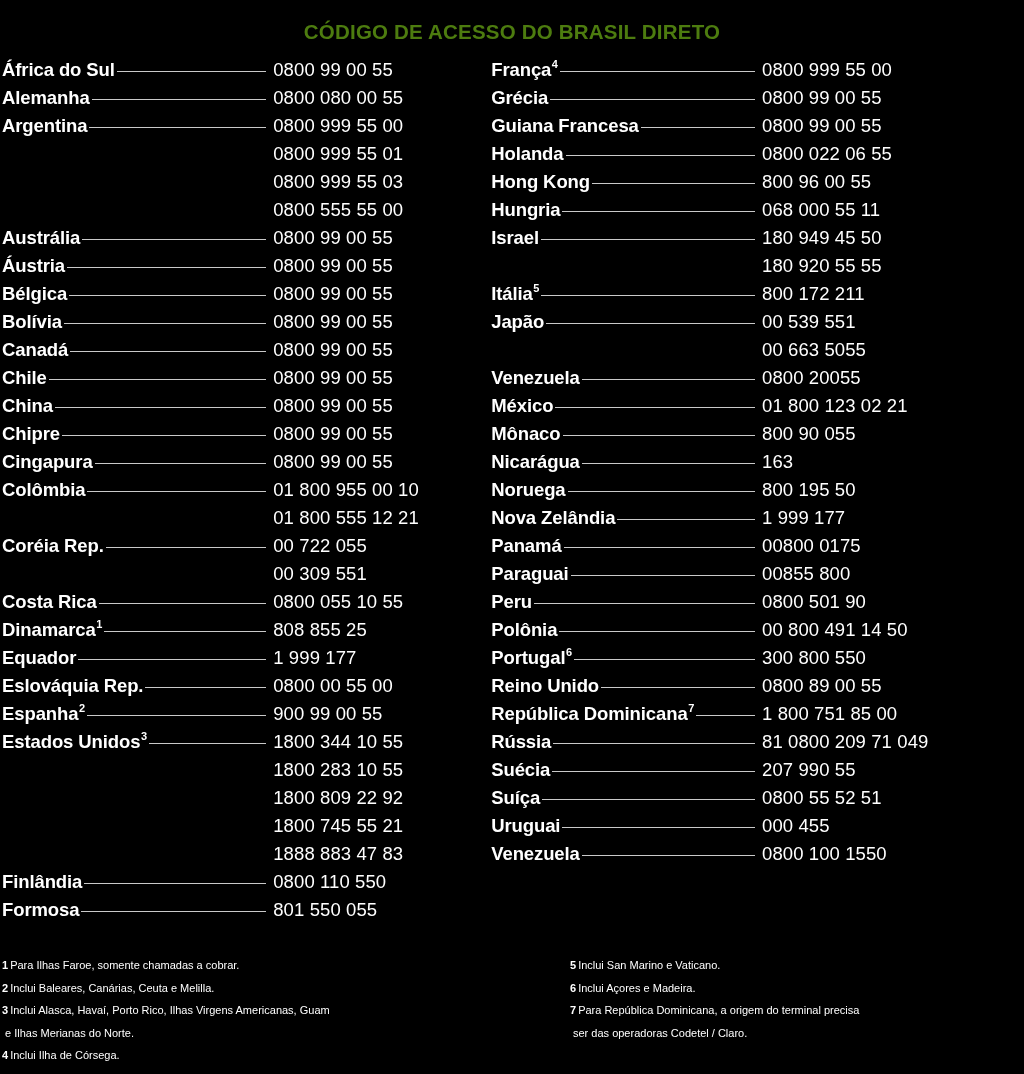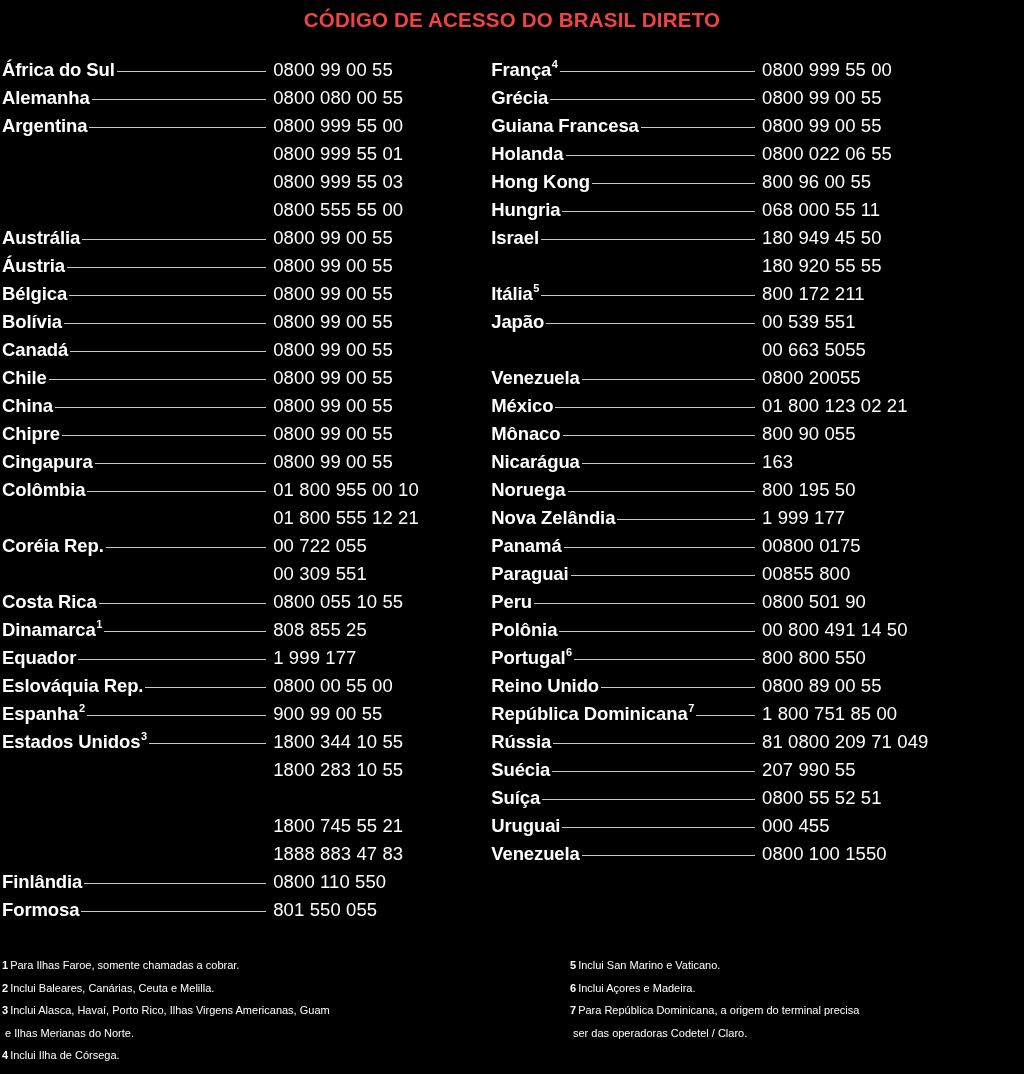--- a/index.html
+++ b/index.html
@@ -23,23 +23,23 @@
     position: relative;
     background: #000000;
   }
 
   
   .title {
     text-align: center;
     font-size: 20.5px;
     font-weight: bold;
     letter-spacing: 0.2px;
-    padding-top: 6px;
+    padding-top: 18px;
     line-height: 28px;
-    color: #ef4444;
+    color: #4d7c0f;
   }
 
   
   .columns {
     position: absolute;
     top: 56px;
     left: 0;
     width: 952px;
     display: flex;
     flex-direction: row;
@@ -254,20 +254,21 @@
           <span class="number">1800 344 10 55</span>
         </div>
         <div class="row contonly">
           <span class="country"></span>
           <span class="leader blank"></span>
           <span class="number">1800 283 10 55</span>
         </div>
         <div class="row contonly">
           <span class="country"></span>
           <span class="leader blank"></span>
+          <span class="number">1800 809 22 92</span>
         </div>
         <div class="row contonly">
           <span class="country"></span>
           <span class="leader blank"></span>
           <span class="number">1800 745 55 21</span>
         </div>
         <div class="row contonly">
           <span class="country"></span>
           <span class="leader blank"></span>
           <span class="number">1888 883 47 83</span>
@@ -385,21 +386,21 @@
           <span class="number">0800 501 90</span>
         </div>
         <div class="row">
           <span class="country">Polônia</span>
           <span class="leader"></span>
           <span class="number">00 800 491 14 50</span>
         </div>
         <div class="row">
           <span class="country">Portugal<span class="fn">6</span></span>
           <span class="leader"></span>
-          <span class="number">800 800 550</span>
+          <span class="number">300 800 550</span>
         </div>
         <div class="row">
           <span class="country">Reino Unido</span>
           <span class="leader"></span>
           <span class="number">0800 89 00 55</span>
         </div>
         <div class="row">
           <span class="country">República Dominicana<span class="fn">7</span></span>
           <span class="leader"></span>
           <span class="number">1 800 751 85 00</span>

